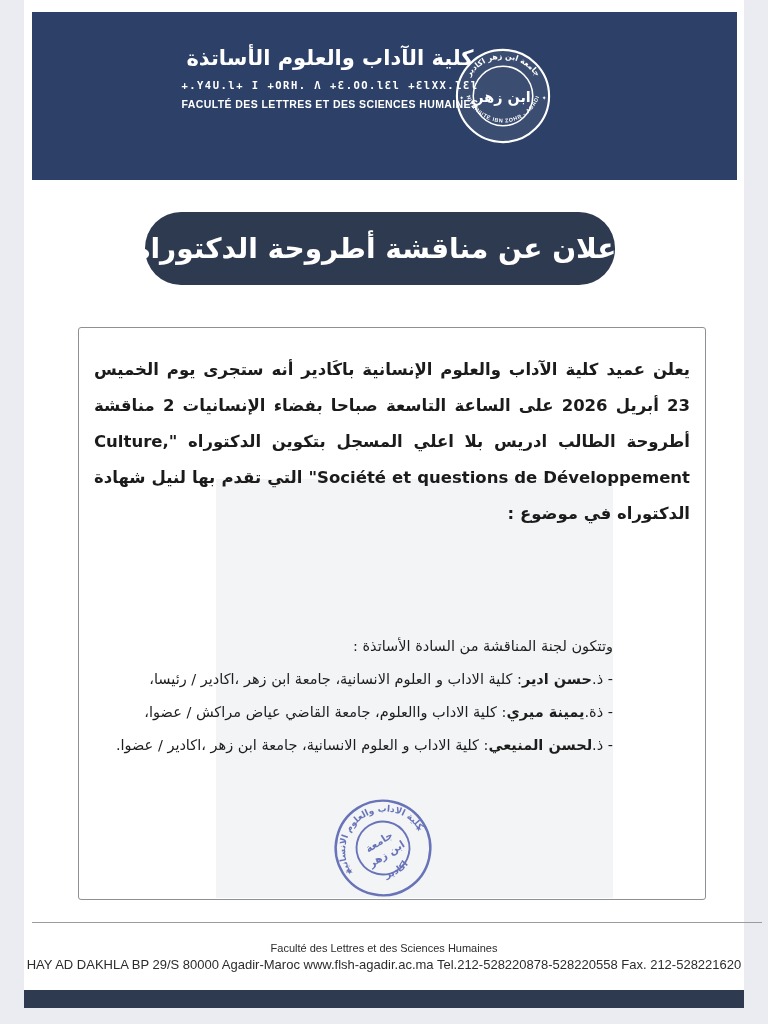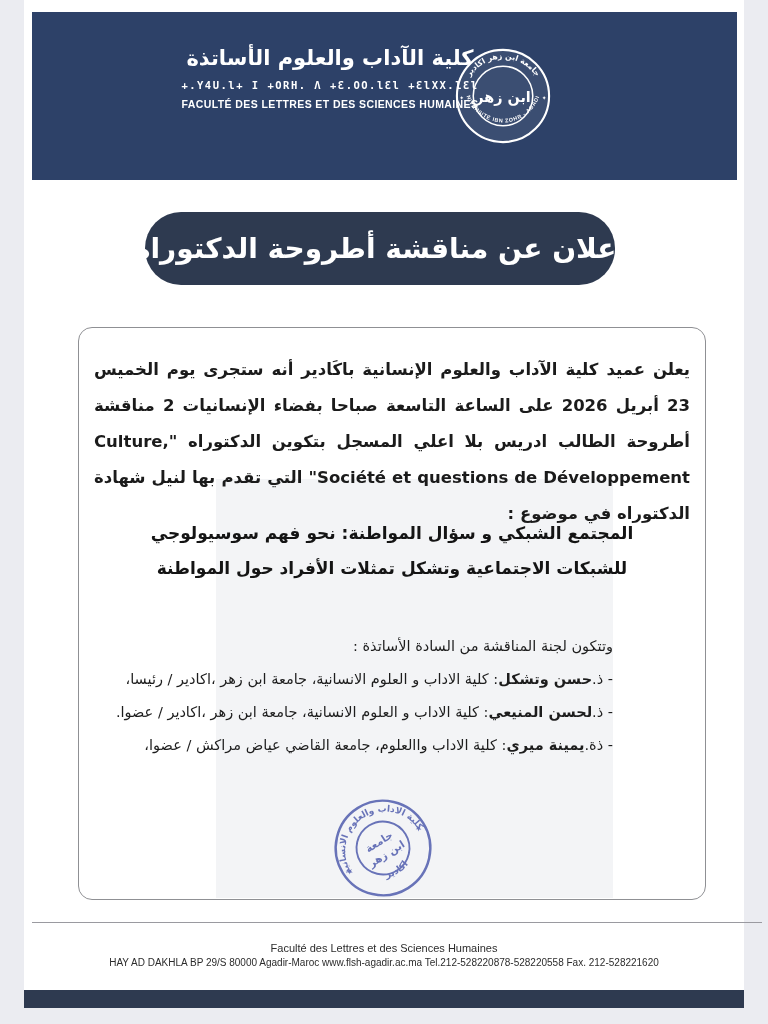--- a/index.html
+++ b/index.html
@@ -31,21 +31,21 @@
   
   .banner {
     position:absolute; left:121px; top:212px; width:470px; height:73px;
     background:#2e3a50; border-radius:36px;
     display:flex; align-items:center; justify-content:center;
   }
   .banner-title { color:#ffffff; font-size:28px; font-weight:bold; direction:rtl; white-space:nowrap; }
   
   .content-box {
     position:absolute; left:54px; top:327px; width:628px; height:573px;
-    border:1px solid #8f9094; border-radius:14px; background:#ffffff;
+    border:1px solid #8f9094; border-radius:3px; background:#ffffff;
   }
   .gray-column {
     position:absolute; left:137px; top:151px; width:397px; height:419px;
     background:#f3f4f6; z-index:0;
   }
   .paragraph {
     position:absolute; top:24px; left:15px; right:15px; z-index:1;
     direction:rtl; text-align:justify; font-size:16.5px; font-weight:600;
     line-height:36px; color:#1b1b1b;
   }
@@ -69,21 +69,21 @@
   
   .footer-sep {
     position:absolute; left:8px; top:922px; width:730px; height:0;
     border-top:1px solid #9a9aa0;
   }
   .footer-text {
     position:absolute; left:0; top:942px; width:720px; text-align:center;
     font-family:"Liberation Sans", sans-serif; color:#2c2c2c;
   }
   .footer-line1 { font-size:11px; }
-  .footer-line2 { font-size:10px; margin-top:3px;text-align:center; }
+  .footer-line2 { font-size:13px; margin-top:3px;text-align:center; }
   .bottom-bar {
     position:absolute; left:0px; top:990px; width:720px; height:18px;
     background:#2e3a50;
   }
 </style>
 </head>
 <body>
 
 <div class="page">
 
@@ -114,28 +114,27 @@
 
   <div class="banner">
     <span class="banner-title">إعلان عن مناقشة أطروحة الدكتوراه</span>
   </div>
 
   <div class="content-box">
     <div class="gray-column"></div>
 
     <div class="paragraph" id="paragraph"><span>يعلن عميد كلية الآداب والعلوم الإنسانية باكَادير أنه ستجرى يوم </span><b>الخميس 23 أبريل 2026 على الساعة التاسعة</b><span> صباحا بفضاء الإنسانيات 2 مناقشة أطروحة الطالب </span><b>ادريس بلا اعلي</b><span> المسجل بتكوين الدكتوراه </span><b>"Culture, Société et questions de Développement"</b><span> التي تقدم بها لنيل شهادة الدكتوراه في موضوع :</span></div>
 
-    <div class="thesis-title">المجتمع الشبكي و سؤال المواطنة: نحو فهم سوسيولوجي للشبكات الاجتماعية وتشكل تمثلات الأفراد حول المواطنة</div>
 
     <div class="committee">
       <div class="committee-heading">وتتكون لجنة المناقشة من السادة الأساتذة :</div>
       <div id="committee-list">
-          <div class="committee-member"><span>- ذ.</span><b>حسن وتشكل</b><span>: كلية الاداب و العلوم الانسانية، جامعة ابن زهر ،اكادير / رئيسا،</span></div>
+          <div class="committee-member"><span>- ذ.</span><b>حسن ادير</b><span>: كلية الاداب و العلوم الانسانية، جامعة ابن زهر ،اكادير / رئيسا،</span></div>
+          <div class="committee-member"><span>- ذة.</span><b>يمينة ميري</b><span>: كلية الاداب واالعلوم، جامعة القاضي عياض مراكش / عضوا،</span></div>
           <div class="committee-member"><span>- ذ.</span><b>لحسن المنيعي</b><span>: كلية الاداب و العلوم الانسانية، جامعة ابن زهر ،اكادير / عضوا.</span></div>
-          <div class="committee-member"><span>- ذة.</span><b>يمينة ميري</b><span>: كلية الاداب واالعلوم، جامعة القاضي عياض مراكش / عضوا،</span></div>
         </div>
     </div>
 
     <svg class="stamp" viewBox="0 0 110 110">
       <defs>
         <path id="stampArcTop" d="M 13,59 A 42,42 0 0 1 97,59" fill="none"></path>
         <path id="stampArcBottom" d="M 16,55 A 40,40 0 0 0 94,55" fill="none"></path>
       </defs>
       <circle cx="55" cy="55" r="50" fill="none" stroke="#4a57ab" stroke-width="2.6"></circle>
       <circle cx="55" cy="55" r="28" fill="none" stroke="#4a57ab" stroke-width="2"></circle>

